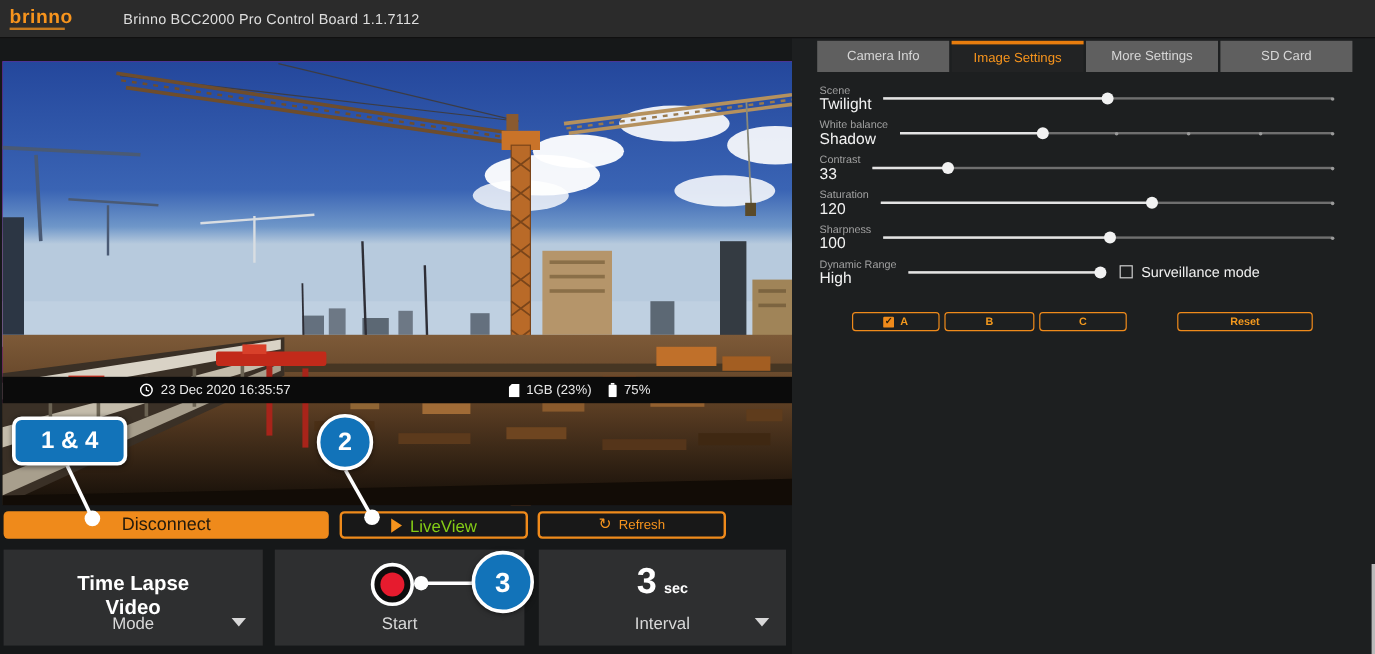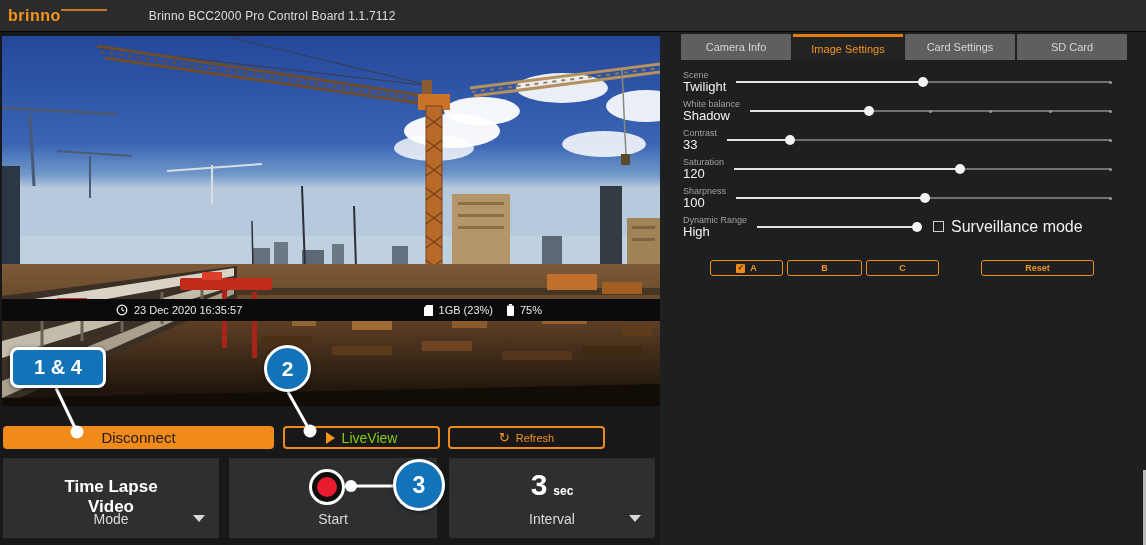--- a/index.html
+++ b/index.html
@@ -9,27 +9,27 @@
     --record-red:#e61b2e;
     --panel-bg:#1d1f20;
     --tile-bg:#2e2f30;
   }
   *{box-sizing:border-box;margin:0;padding:0}
   body{background:#0d0d0d;font-family:"Liberation Sans",sans-serif;-webkit-font-smoothing:antialiased}
   .app{position:relative;width:1146px;height:545px;background:#161819;overflow:hidden}
 
   
   .titlebar{position:absolute;left:0;top:0;width:1146px;height:32px;background:#2b2b2b;display:flex;align-items:center;border-bottom:1px solid #0a0a0a}
-  .logo-wrap{margin-left:8px;display:flex;align-items:flex-start}
+  .logo-wrap{margin-left:8px;display:flex;flex-direction:column;align-items:flex-start}
   .logo{color:var(--orange-text);font-weight:bold;font-size:16px;letter-spacing:.5px;line-height:15px}
   .logo-tagline{width:46px;height:2px;background:var(--orange-text);opacity:.75;margin-top:1px}
   .app-title{color:#dedede;font-size:12px;margin-left:42px;letter-spacing:.2px}
 
   
-  .preview{position:absolute;left:2px;top:36px;width:658px;height:285px;background:#a21caf}
+  .preview{position:absolute;left:2px;top:51px;width:658px;height:285px;background:#a21caf}
   .preview svg{display:block}
   .status-bar{position:absolute;left:0;bottom:0;width:658px;height:22px;background:#0b0b0b;display:flex;align-items:center;color:#e9e9e9;font-size:11px}
   .status-left{display:flex;align-items:center;gap:6px;margin-left:114px}
   .status-right{display:flex;align-items:center;gap:6px;margin-left:auto;margin-right:118px}
   .sicon{display:inline-flex;align-items:center}
 
   
   .action-row{position:absolute;left:2px;top:426px;width:658px;height:24px}
   .btn{position:absolute;top:0;height:23px;border-radius:4px;display:flex;align-items:center;justify-content:center;cursor:pointer}
   .btn-disconnect{left:1px;width:271px;background:var(--accent);color:#231a0d;font-size:15px}
@@ -65,21 +65,21 @@
   .slabel .l1{font-size:9px;color:#a0a0a0;line-height:10px}
   .slabel .l2{font-size:13px;color:#f2f2f2;line-height:13px}
   .track-wrap{flex:1 1 auto;margin-left:10px;position:relative;height:12px}
   .srow.short .track-wrap{flex:0 0 160px}
   .track{position:absolute;left:0;right:0;top:5px;height:2px;background:#6f6f6f}
   .fill{position:absolute;left:0;top:0;height:2px;background:#e3e3e3}
   .thumb{position:absolute;top:-4px;width:10px;height:10px;border-radius:50%;background:#f2f2f2;cursor:pointer}
   .tick{position:absolute;top:0;width:3px;height:3px;margin-left:-1px;border-radius:50%;background:#9a9a9a}
   .surv{display:flex;align-items:center;margin-left:16px;gap:7px}
   .checkbox{width:11px;height:11px;border:1.5px solid #cfcfcf;background:transparent}
-  .surv-label{font-size:16px;color:#f0f0f0}
+  .surv-label{font-size:12px;color:#f0f0f0}
   .preset-row{display:flex;align-items:center;margin-top:19px;margin-left:50px}
   .preset{height:16px;border:1px solid var(--accent);border-radius:3px;background:transparent;color:#f3991e;font-size:9px;font-weight:bold;display:flex;align-items:center;justify-content:center;gap:5px;cursor:pointer}
   .preset-a{width:73px}.preset-b{width:75px;margin-left:4px}.preset-c{width:73px;margin-left:4px}
   .preset-reset{width:113px;margin-left:42px}
   .mini-check{width:9px;height:9px;background:var(--accent);border-radius:1px;display:flex;align-items:center;justify-content:center;color:#2a1c06;font-size:8px;line-height:8px}
 
   
   .callout{position:absolute;background:var(--callout-blue);border:3.5px solid #fff;color:#fff;font-weight:bold;display:flex;align-items:center;justify-content:center;z-index:51;box-shadow:0 1px 4px rgba(0,0,0,.5)}
   .callout-14{left:10px;top:347px;width:96px;height:41px;border-radius:8px;font-size:20px}
   .callout-2{left:264px;top:345px;width:47px;height:47px;border-radius:50%;font-size:21px}
@@ -285,21 +285,21 @@
       </div>
       <div class="tile-sub">Interval</div>
       <div class="chev"></div>
     </div>
   </div>
 
   <div class="right-panel">
     <div class="tabs">
         <div class="tab">Camera Info</div>
         <div class="tab active">Image Settings</div>
-        <div class="tab">Card Settings</div>
+        <div class="tab">More Settings</div>
         <div class="tab">SD Card</div>
       </div>
     <div class="slider-list">
         <div class="srow">
           <div class="slabel">
             <div class="l1">Scene</div>
             <div class="l2">Twilight</div>
           </div>
           <div class="track-wrap">
             <div class="track">

